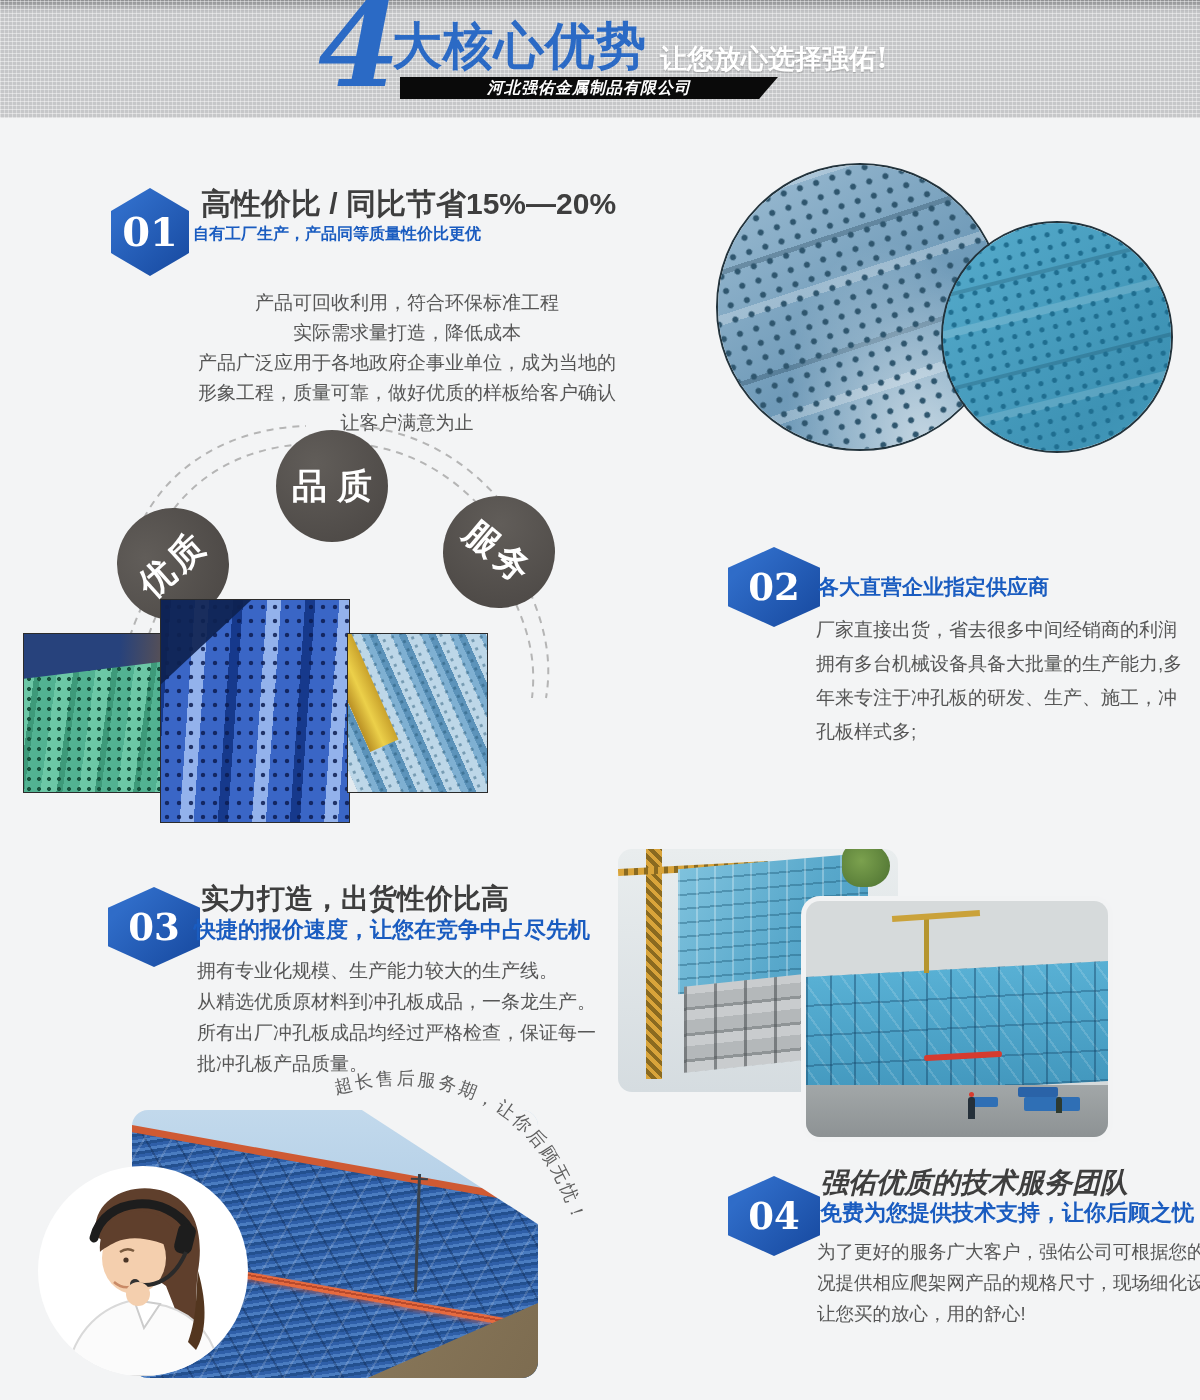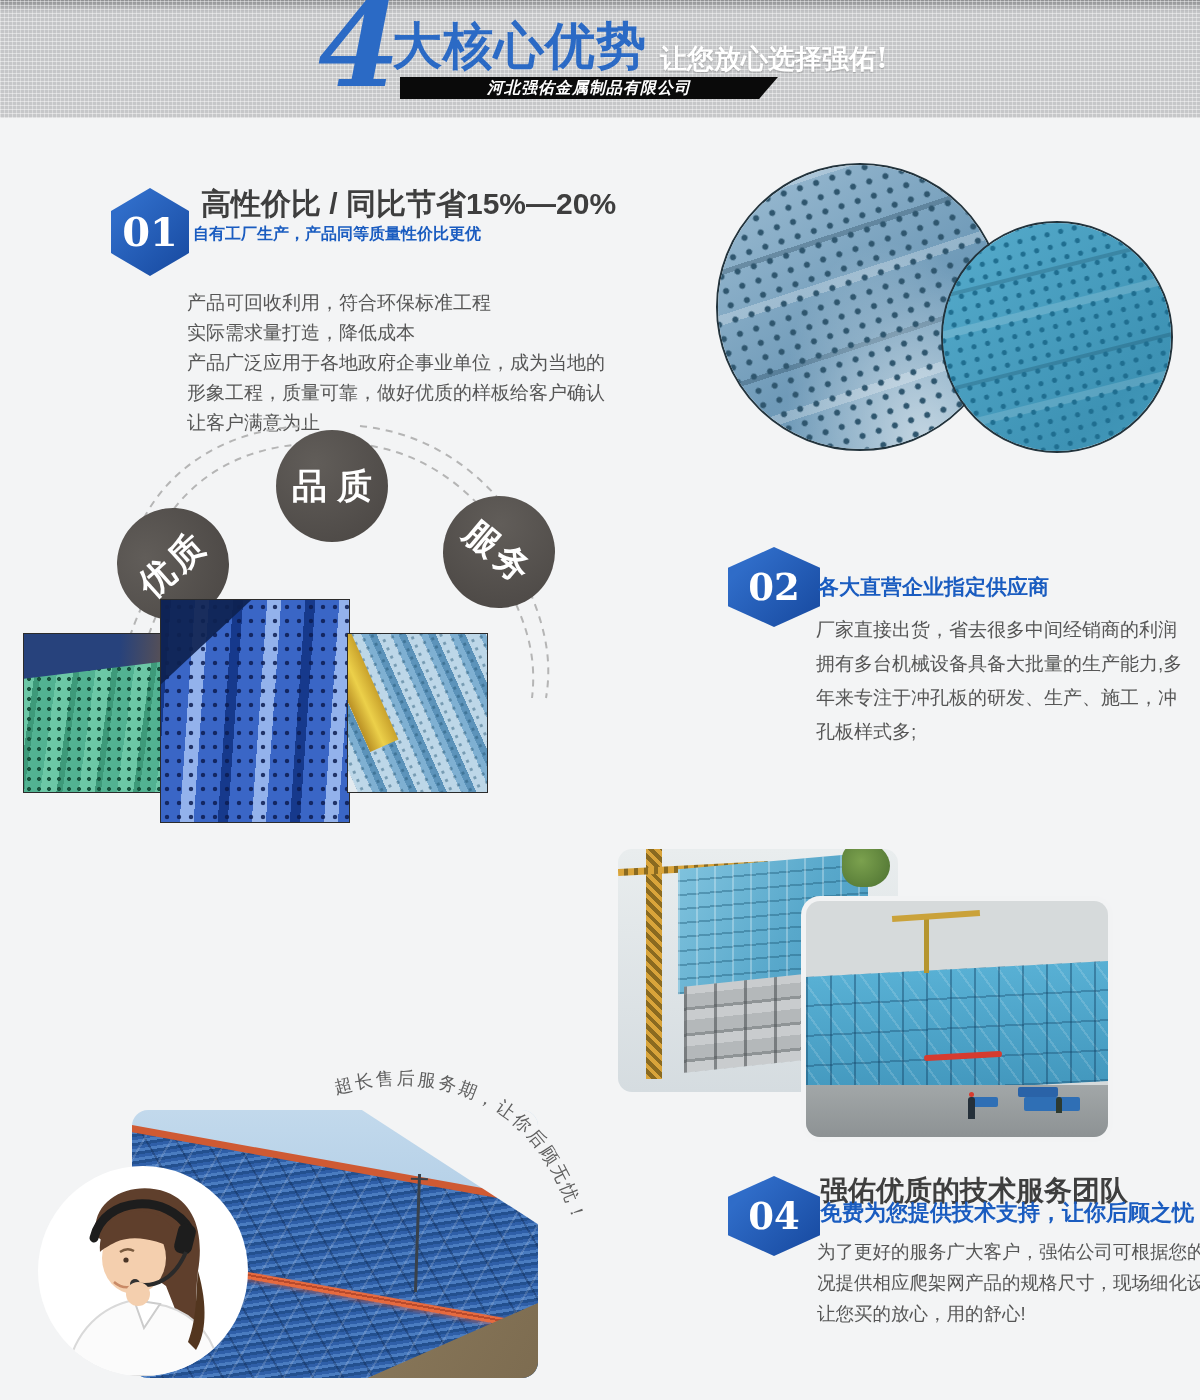--- a/index.html
+++ b/index.html
@@ -32,36 +32,36 @@
   .hex span{color:#fff;font:bold 40px/1 "DejaVu Serif","Liberation Serif",serif;}
   .adv .t{position:absolute;margin:4px;color:#3e3e3e;font-weight:bold;white-space:nowrap;}
   .adv .st{position:absolute;margin:0;color:#1a5cc0;white-space:nowrap;
        font-family:"DejaVu Serif","Liberation Serif",serif;font-weight:bold;}
   .adv .body{position:absolute;color:#565656;font-size:19px;}
   .adv .body p{margin:0;white-space:nowrap;}
 
   .s1{left:111px;top:172px;width:560px;height:280px;}
   .s1 .t{left:86px;top:8px;font-size:30px;}
   .s1 .st{left:82px;top:52px;font-size:16px;}
-  .s1 .body{left:76px;top:116px;line-height:30px;}
+  .s1 .body{left:87px;top:116px;line-height:30px;text-align:center;}
 
   .s2{left:728px;top:531px;width:450px;height:240px;}
   .s2 .hex,.s3 .hex,.s4 .hex{width:92px;height:80px;}
   .s2 .hex span,.s3 .hex span,.s4 .hex span{font-size:37px;}
   .s2 .t{left:88px;top:5px;font-size:28px;}
   .s2 .st{left:90px;top:42px;font-size:21px;text-align:center;}
   .s2 .body{left:88px;top:82px;line-height:34px;}
 
   .s3{left:108px;top:871px;width:520px;height:220px;}
   .s3 .t{left:89px;top:5px;font-size:28px;}
   .s3 .st{left:86px;top:44px;font-size:22px;}
   .s3 .body{left:89px;top:84px;line-height:31px;}
 
   .s4{left:728px;top:1160px;width:470px;height:200px;}
-  .s4 .t{left:88px;top:8px;font-size:28px;}
+  .s4 .t{left:88px;top:0;font-size:28px;font-style:italic;}
   .s4 .st{left:92px;top:38px;font-size:22px;}
   .s4 .body{left:89px;top:76px;line-height:31px;font-size:18.5px;}
 
   
   .dash-svg{position:absolute;left:60px;top:410px;z-index:1;}
   .badge{position:absolute;width:112px;height:112px;border-radius:50%;z-index:2;
      background:radial-gradient(circle at 35% 30%,#615d59,#4e4a47 80%);
      display:flex;align-items:center;justify-content:center;
      color:#fff;font-weight:bold;font-size:35px;}
   .b-left{left:117px;top:508px;transform:rotate(-42deg);letter-spacing:4px;}
@@ -249,20 +249,33 @@
     </div>
     <h3 class="st">各大直营企业指定供应商</h3>
     <div class="body">
       <p>厂家直接出货，省去很多中间经销商的利润</p>
       <p>拥有多台机械设备具备大批量的生产能力,多</p>
       <p>年来专注于冲孔板的研发、生产、施工，冲</p>
       <p>孔板样式多;</p>
     </div>
   </section>
 
+  <section class="adv s3">
+    <div class="hex">
+      <span>03</span>
+    </div>
+    <h2 class="t">实力打造，出货性价比高</h2>
+    <h3 class="st">快捷的报价速度，让您在竞争中占尽先机</h3>
+    <div class="body">
+      <p>拥有专业化规模、生产能力较大的生产线。</p>
+      <p>从精选优质原材料到冲孔板成品，一条龙生产。</p>
+      <p>所有出厂冲孔板成品均经过严格检查，保证每一</p>
+      <p>批冲孔板产品质量。</p>
+    </div>
+  </section>
 
   <div class="cphoto cpa">
     <div class="crane"></div>
     <div class="boom"></div>
     <div class="tower"></div>
     <div class="floors"></div>
     <div class="tree"></div>
   </div>
   <div class="cphoto cpb">
     <div class="wall"></div>

